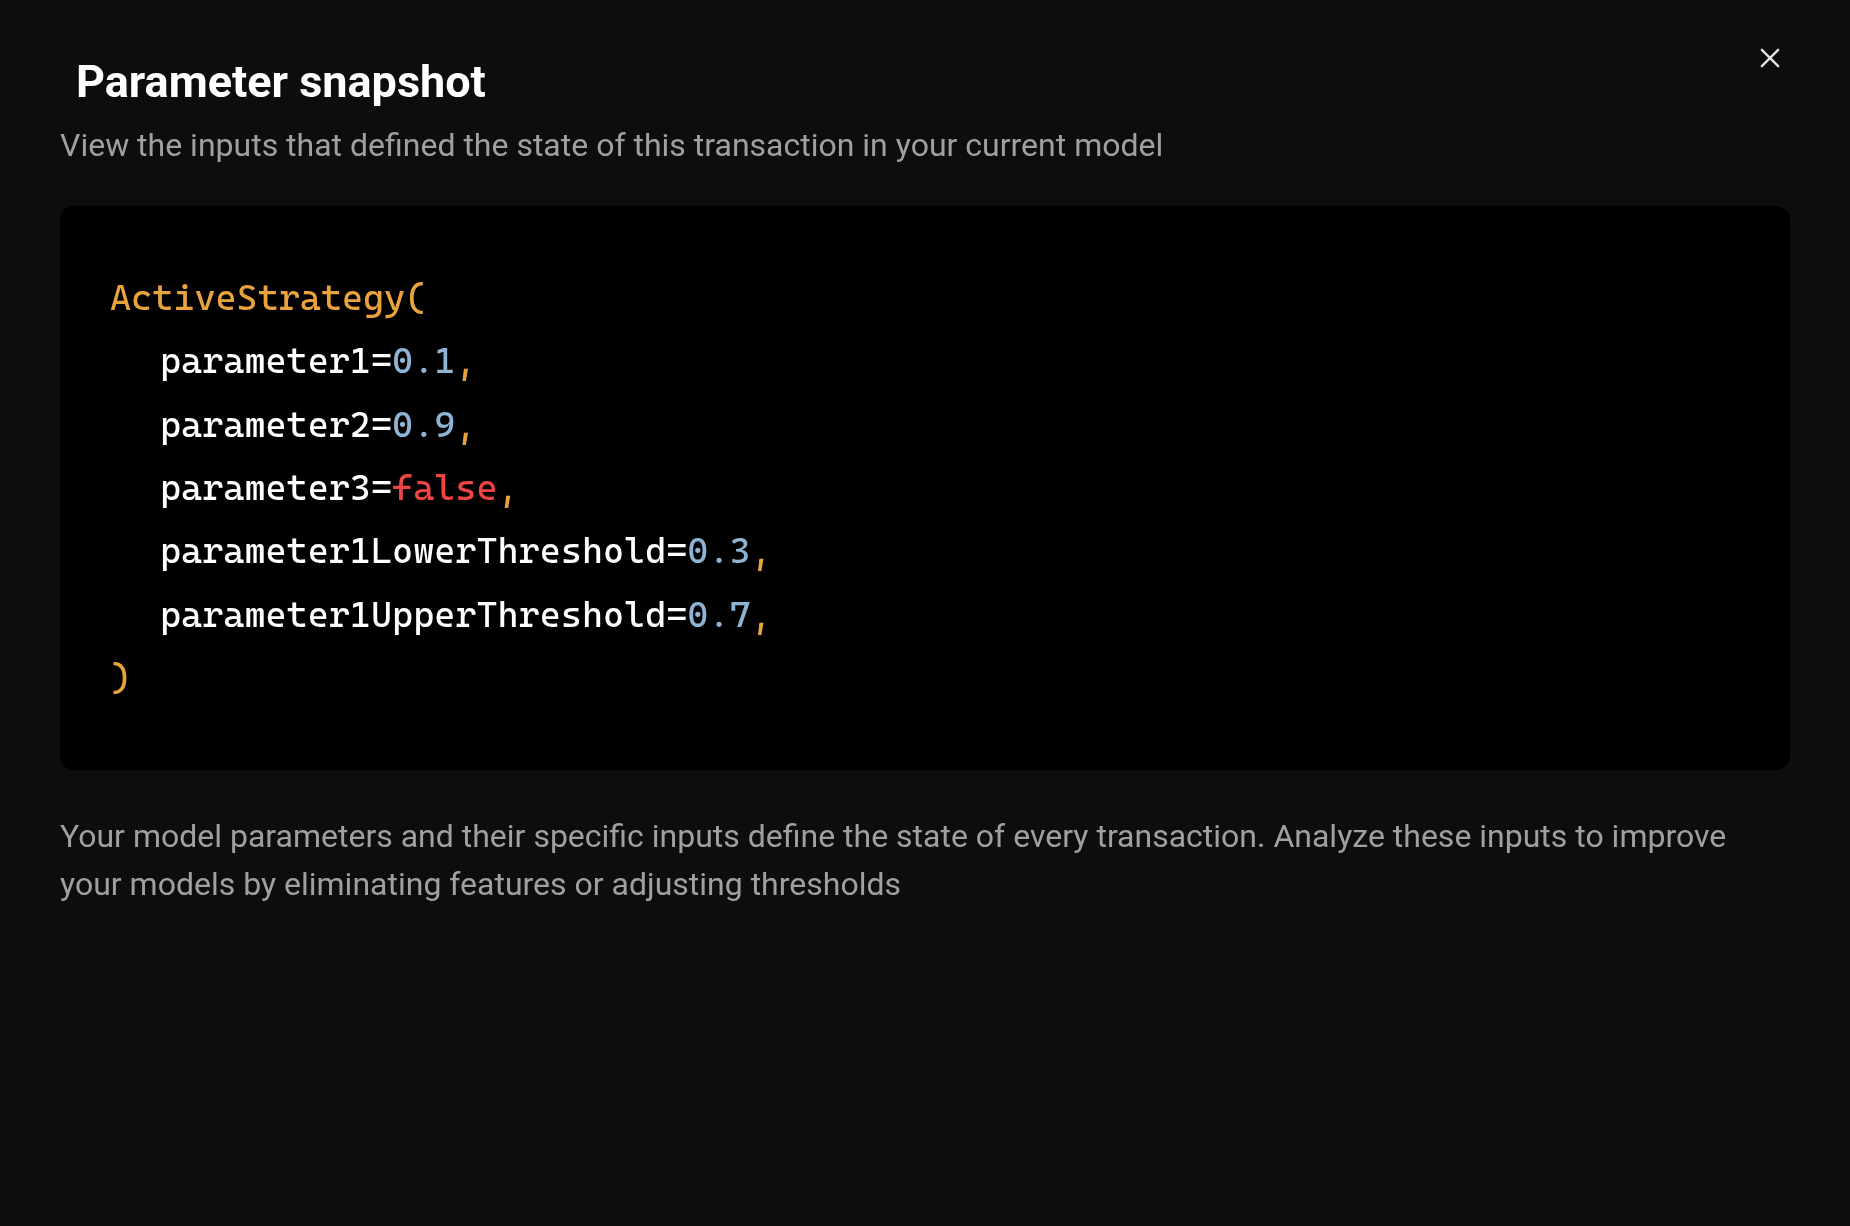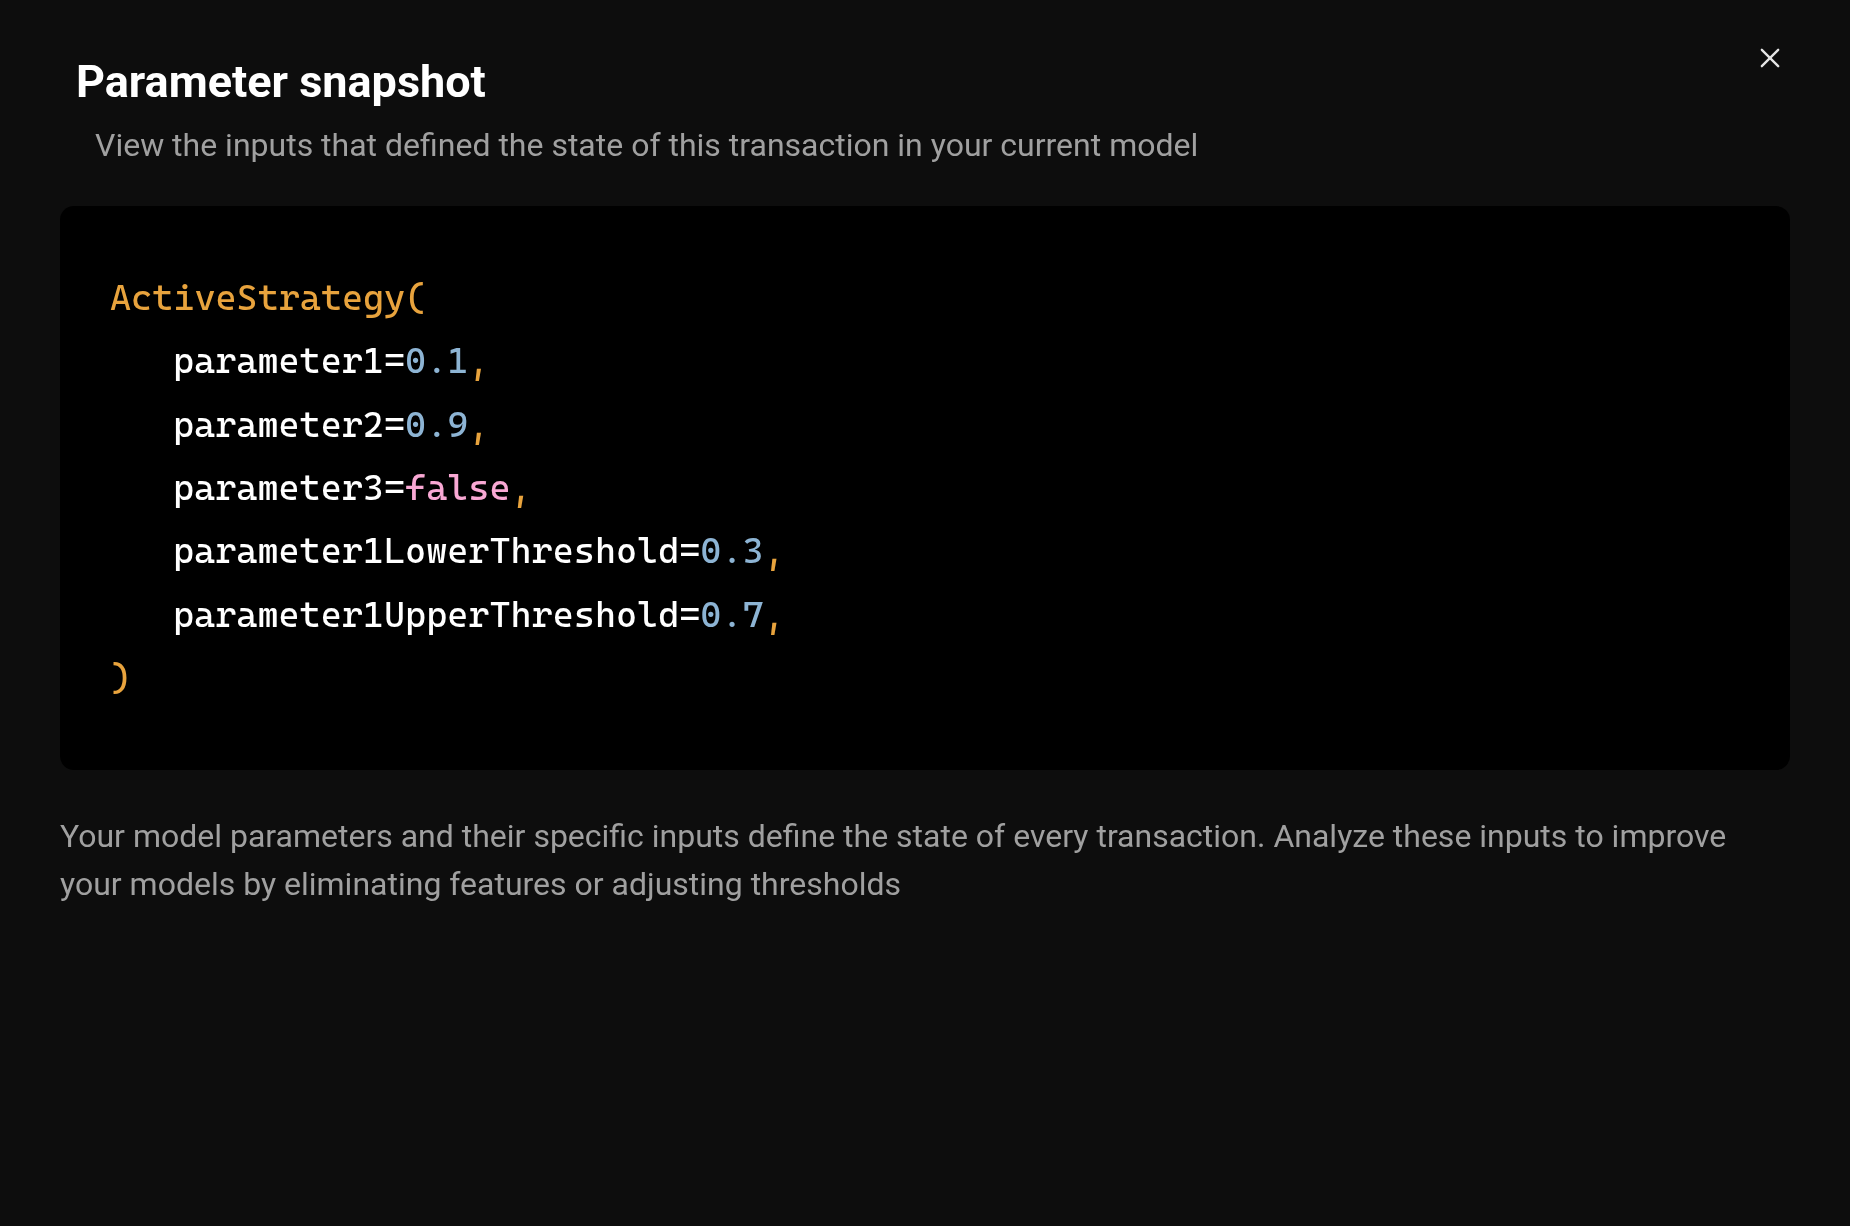--- a/index.html
+++ b/index.html
@@ -37,49 +37,48 @@
       font-weight: 700;
       color: #ffffff;
       margin-bottom: 18px;
       margin-left: 16px;
     }
     .subtitle {
       font-size: 32px;
       font-weight: 400;
       color: #a0a0a0;
       margin-bottom: 42px;
-      margin-left: 35px;
     }
     .code-block {
       background: #000000;
       border-radius: 14px;
       padding: 60px 50px;
       font-family: "SF Mono", Monaco, "Cascadia Code", "Roboto Mono", Consolas, "Courier New", monospace;
       font-size: 36px;
       line-height: 1.76;
       margin-bottom: 42px;
     }
     .code-block .fn-name {
       color: #e8a33d;
     }
     .code-block .paren {
       color: #e8a33d;
     }
     .code-block .param-name {
       color: #ffffff;
-      margin-left: 63px;
+      margin-left: 50px;
     }
     .code-block .eq {
       color: #ffffff;
     }
     .code-block .num {
       color: #8db4d4;
     }
     .code-block .bool {
-      color: #f9a8d4;
+      color: #ef4444;
     }
     .code-block .comma {
       color: #e8a33d;
     }
     .code-line {
       white-space: pre;
     }
     .footer-text {
       font-size: 32px;
       font-weight: 400;

